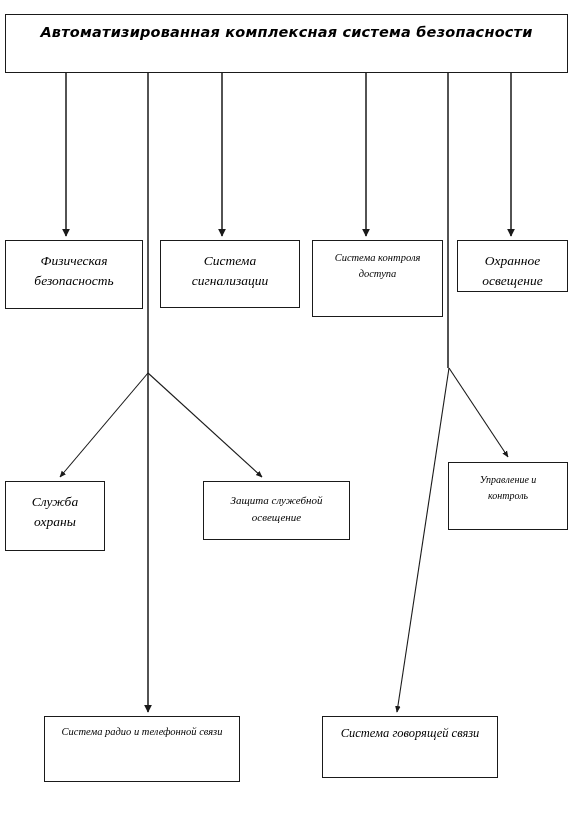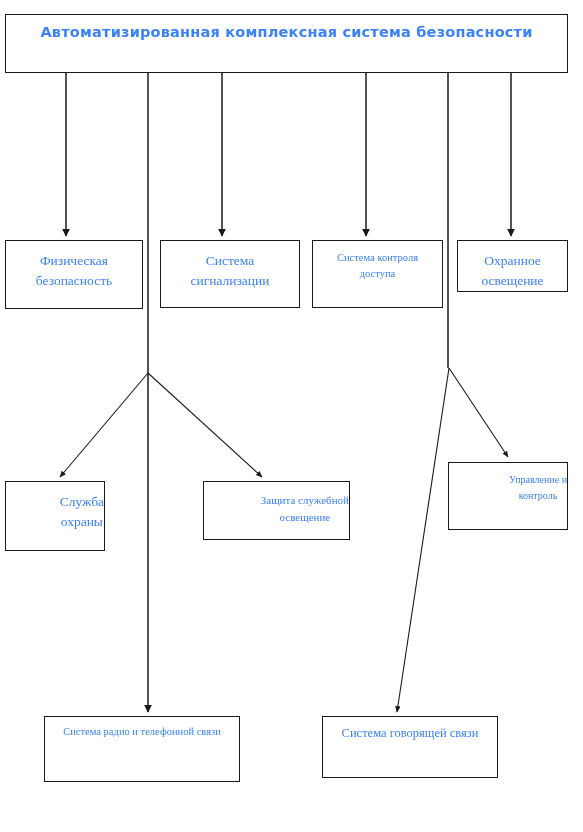--- a/index.html
+++ b/index.html
@@ -29,43 +29,44 @@
     box-sizing: border-box;
     border: 1.3px solid #1a1a1a;
     background: #ffffff;
     display: flex;
     justify-content: center;
     overflow: hidden;
   }
   .node-label {
     display: block;
     text-align: center;
-    color: #3b82f6;
+    color: #000000;
     line-height: 1.45;
     white-space: pre-line;
+    font-style: italic;
   }
   
   .root-box { left: 5px; top: 14px; width: 563px; height: 59px; align-items: flex-start; }
   .root-box .node-label {
     font-family: "DejaVu Sans", "Liberation Sans", sans-serif;
     font-weight: bold;
     font-size: 14.5px;
     letter-spacing: 0.2px;
     padding-top: 7px;
   }
   
   .lvl2-box { align-items: flex-start; }
   .lvl2-box .node-label { padding-top: 10px; font-size: 13.5px; }
   .box-phys  { left: 5px;   top: 240px; width: 138px; height: 69px; }
   .box-alarm { left: 160px; top: 240px; width: 140px; height: 68px; }
-  .box-acs   { left: 312px; top: 240px; width: 131px; height: 68px; }
+  .box-acs   { left: 312px; top: 240px; width: 131px; height: 77px; }
   .box-light { left: 457px; top: 240px; width: 111px; height: 52px; }
   .box-acs .node-label { font-size: 10.5px; padding-top: 9px; line-height: 1.5; }
   
-  .lvl3-box { align-items: flex-start; justify-content: flex-end; }
+  .lvl3-box { align-items: flex-start; }
   .box-guard { left: 5px;   top: 481px; width: 100px; height: 70px; }
   .box-info  { left: 203px; top: 481px; width: 147px; height: 59px; }
   .box-ctrl  { left: 448px; top: 462px; width: 120px; height: 68px; }
   .box-guard .node-label { font-size: 13.5px; padding-top: 10px; }
   .box-info  .node-label { font-size: 11px;  padding-top: 10px; line-height: 1.55; }
   .box-ctrl  .node-label { font-size: 10px;  padding-top: 9px;  line-height: 1.6; }
   
   .lvl4-box { align-items: flex-start; }
   .box-radio { left: 44px;  top: 716px; width: 196px; height: 66px; }
   .box-voice { left: 322px; top: 716px; width: 176px; height: 62px; }

